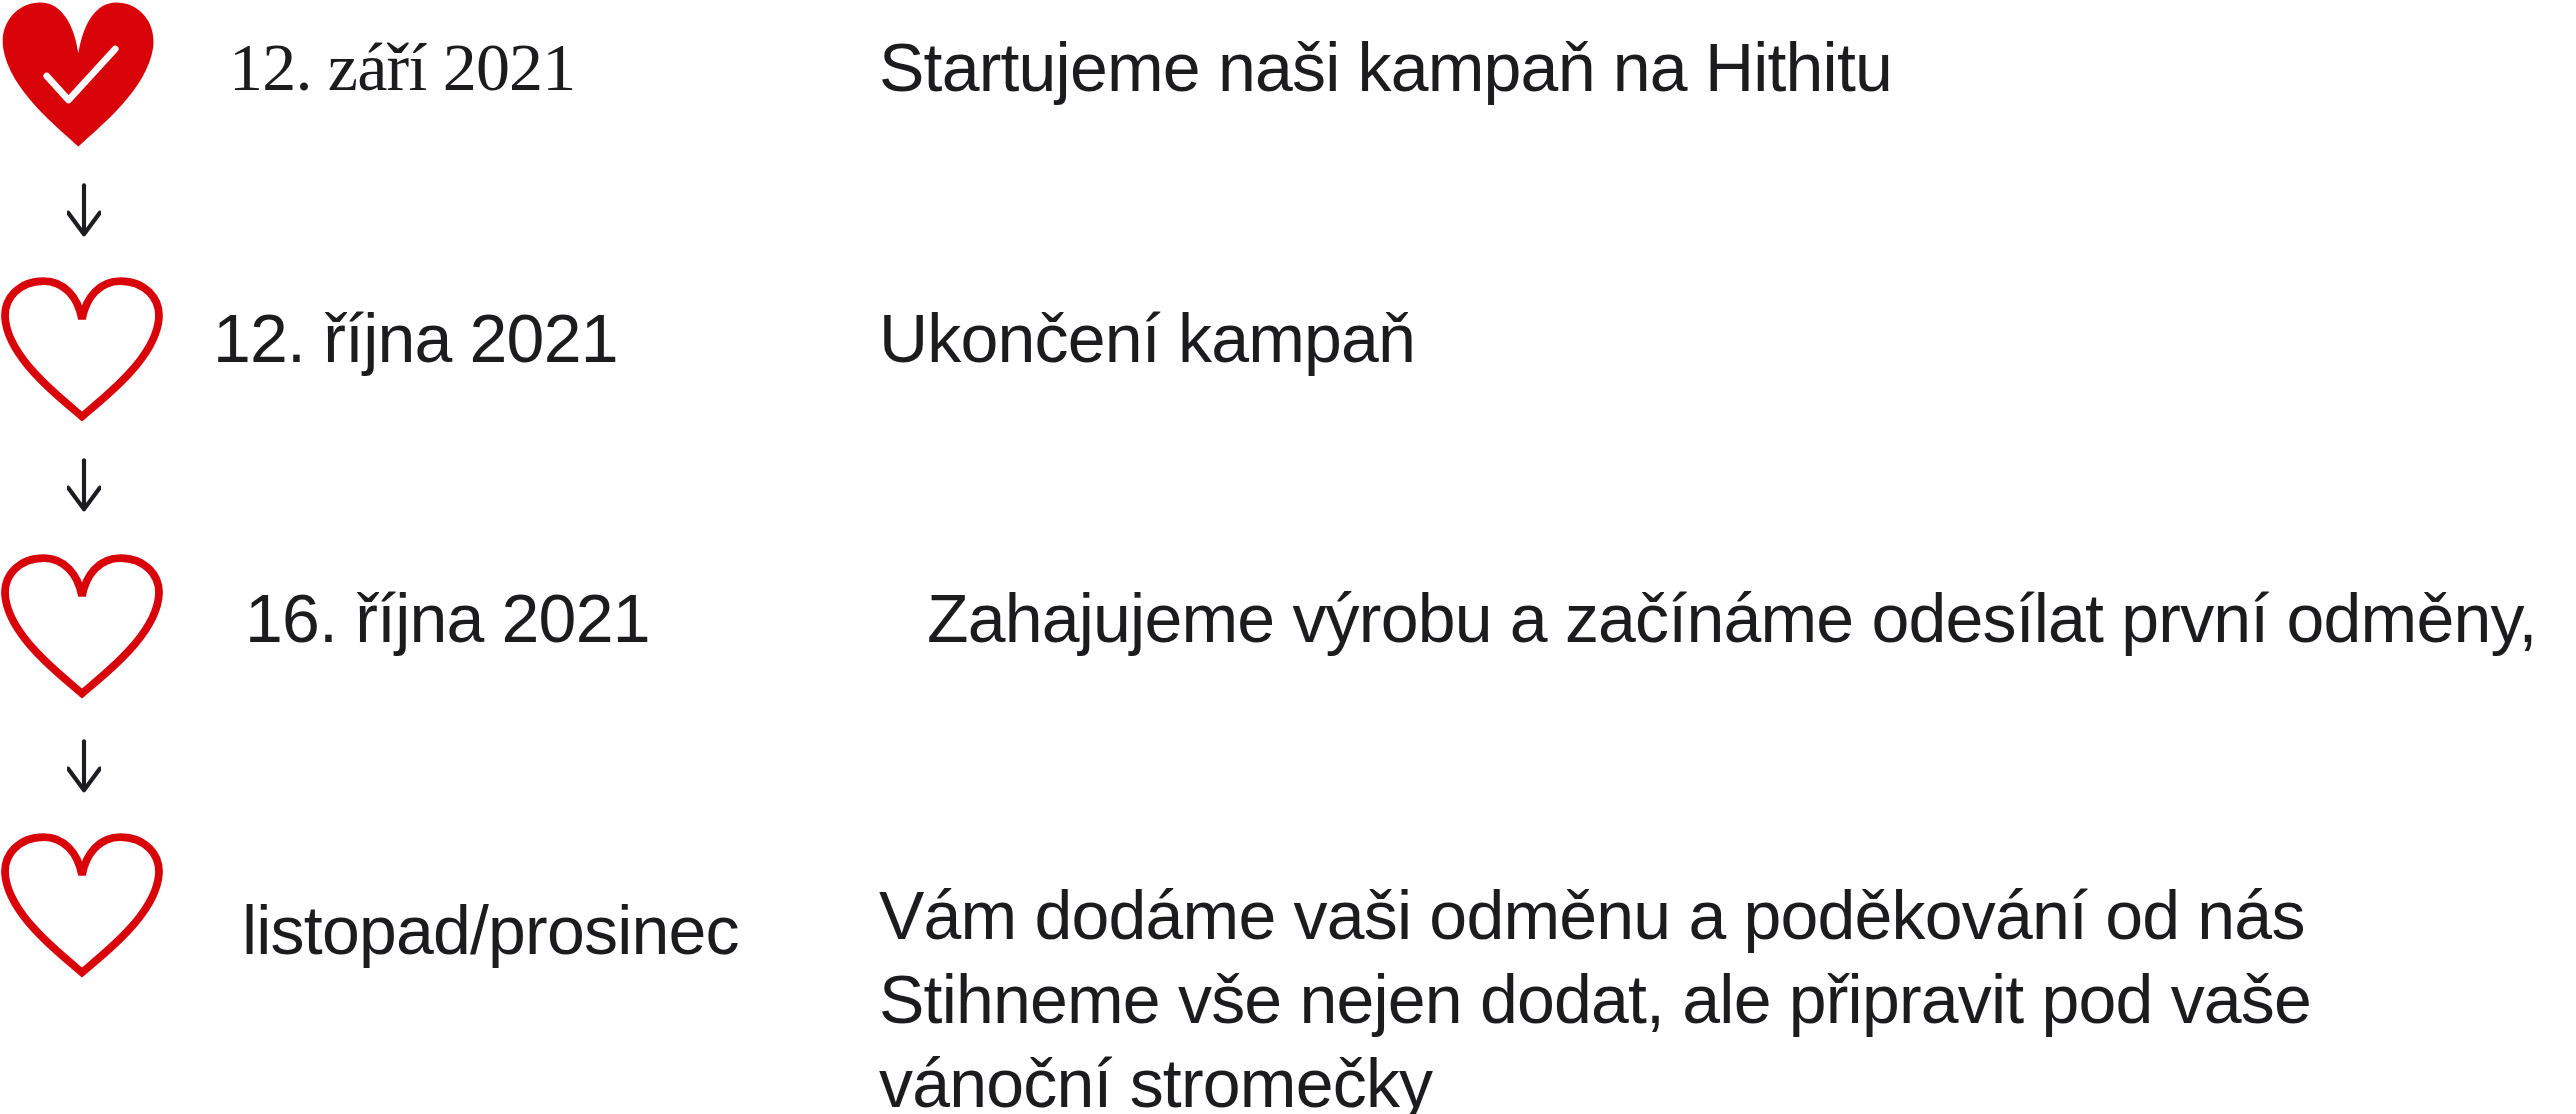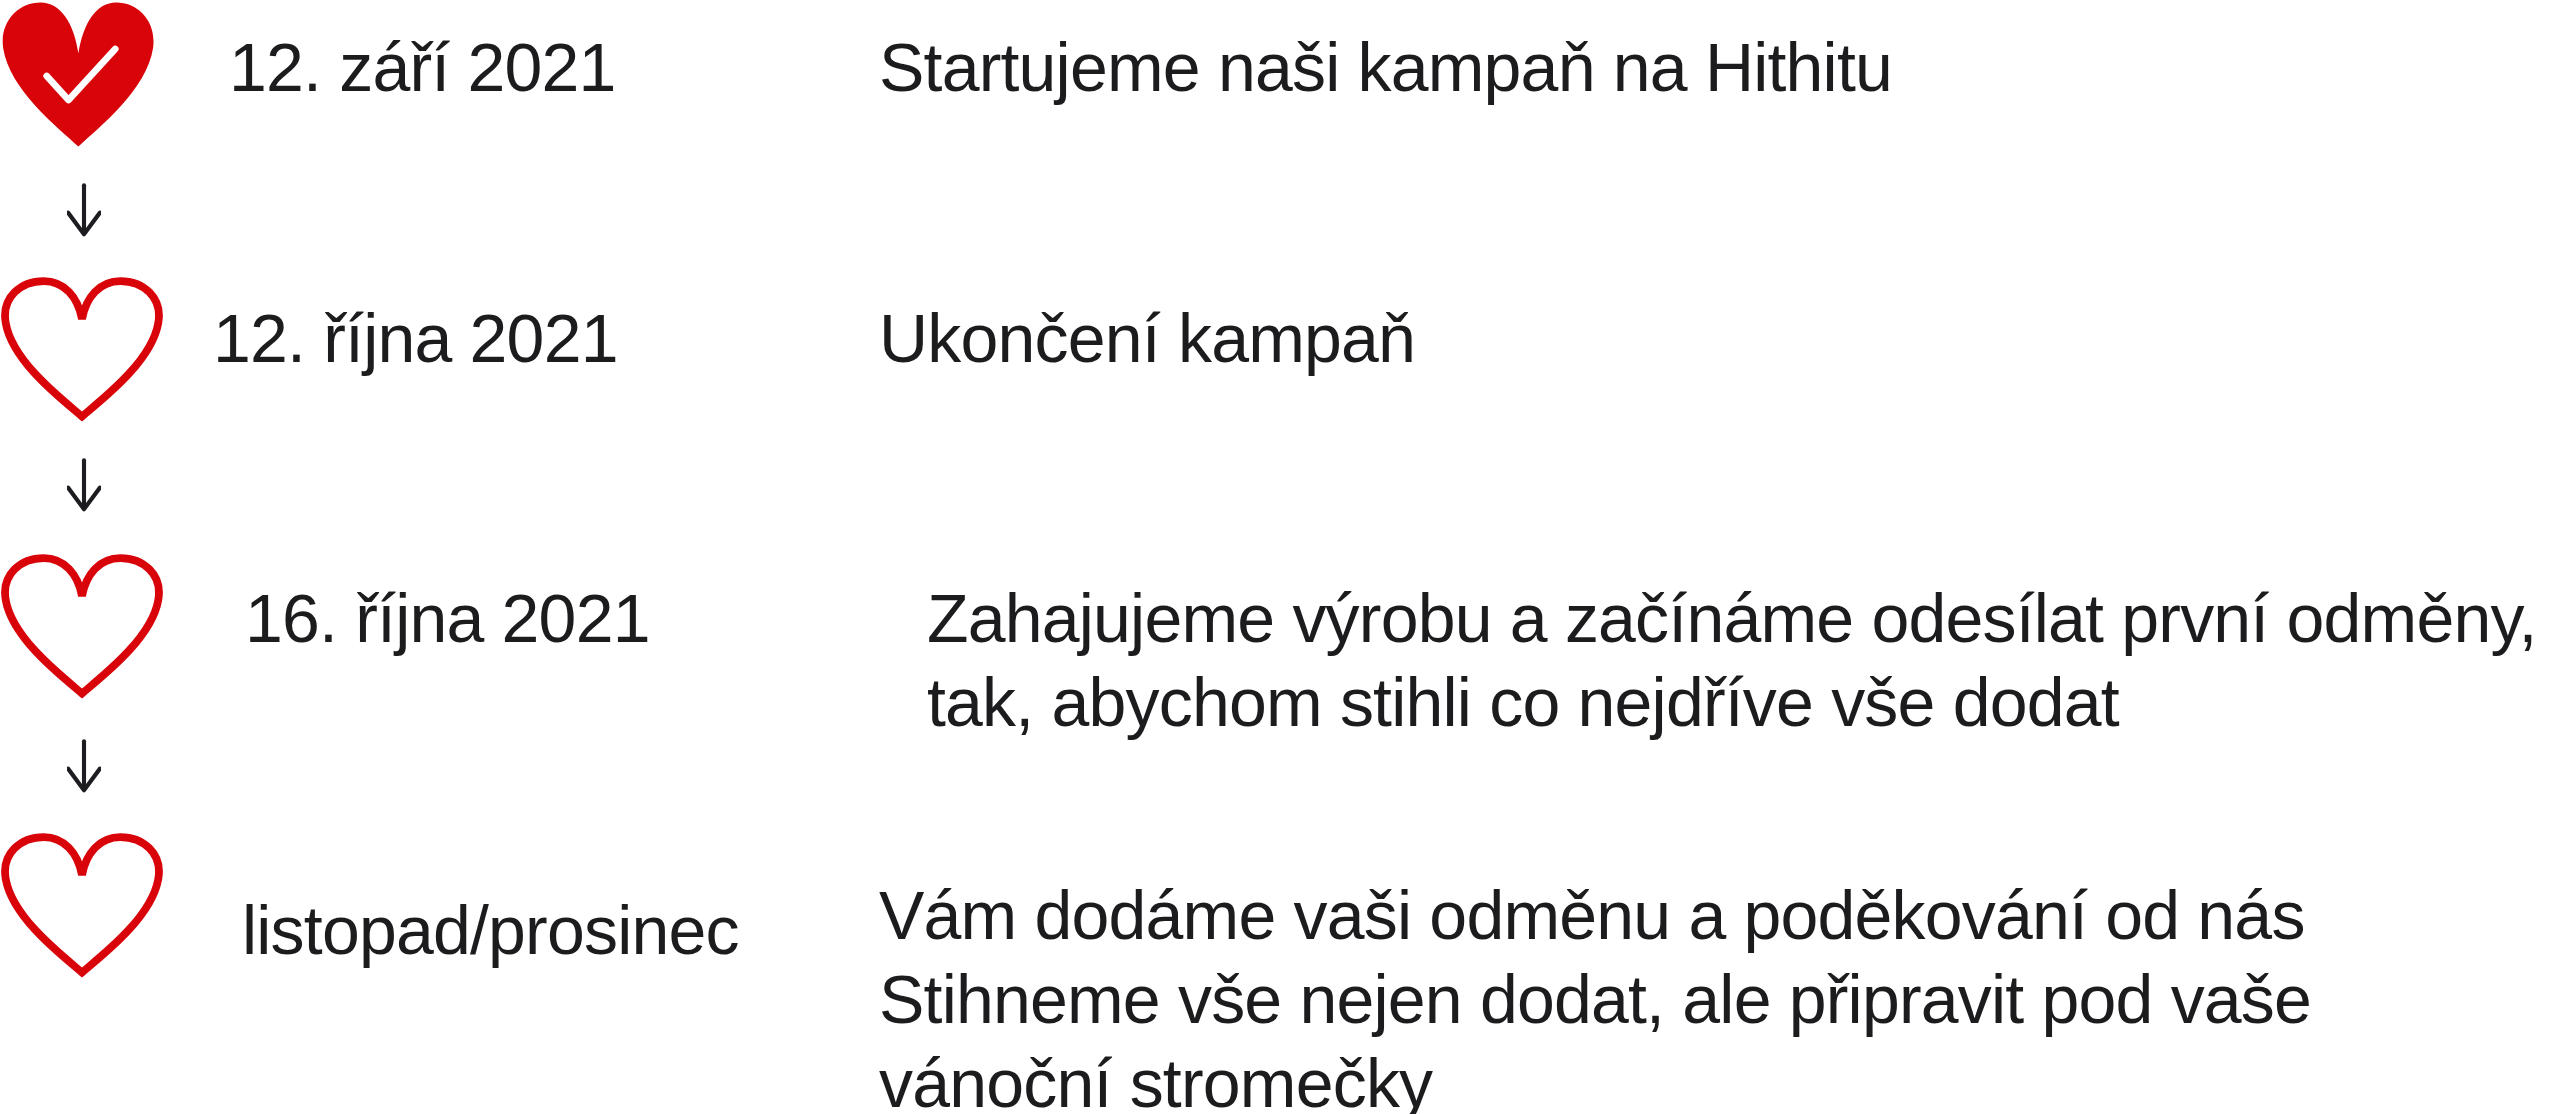--- a/index.html
+++ b/index.html
@@ -38,21 +38,21 @@
     height: 56px;
   }
   
   .heart-1 { top: -1.1px; }
   .heart-2 { top: 273px; }
   .heart-3 { top: 550px; }
   .heart-4 { top: 829px; }
   .arrow-1 { top: 182px; }
   .arrow-2 { top: 457px; }
   .arrow-3 { top: 738px; }
-  .date-1 { left: 229px; top: 25px; }
+  .date-1 { left: 229px; top: 25px; font-family: Liberation Serif, serif; }
   .date-2 { left: 213px; top: 296px; }
   .date-3 { left: 245px; top: 576px; }
   .date-4 { left: 242px; top: 888px; }
   .desc-1 { left: 879px; top: 25px; }
   .desc-2 { left: 879px; top: 296px; }
   .desc-3 { left: 879px; top: 576px; margin-left: 48px; }
   .desc-4 { left: 879px; top: 873px; }
   svg { display: block; width: 100%; height: 100%; }
 </style>
 </head>
@@ -105,21 +105,20 @@
   </div>
 
   <div class="heart heart-3">
     <svg viewBox="0 0 320 290">
       <use href="#heart-outline-path" fill="none" stroke="#d9030a" stroke-width="15"></use>
     </svg>
   </div>
   <div class="milestone-text date-3">16. října 2021</div>
   <div class="milestone-text desc-3">
     <div>Zahajujeme výrobu a začínáme odesílat první odměny,</div>
-    <div>tak, abychom stihli co nejdříve vše dodat</div>
   </div>
 
   <div class="arrow arrow-3">
     <svg viewBox="0 0 66 106">
         <use href="#down-arrow-shape"></use>
       </svg>
   </div>
 
   <div class="heart heart-4">
     <svg viewBox="0 0 320 290">

